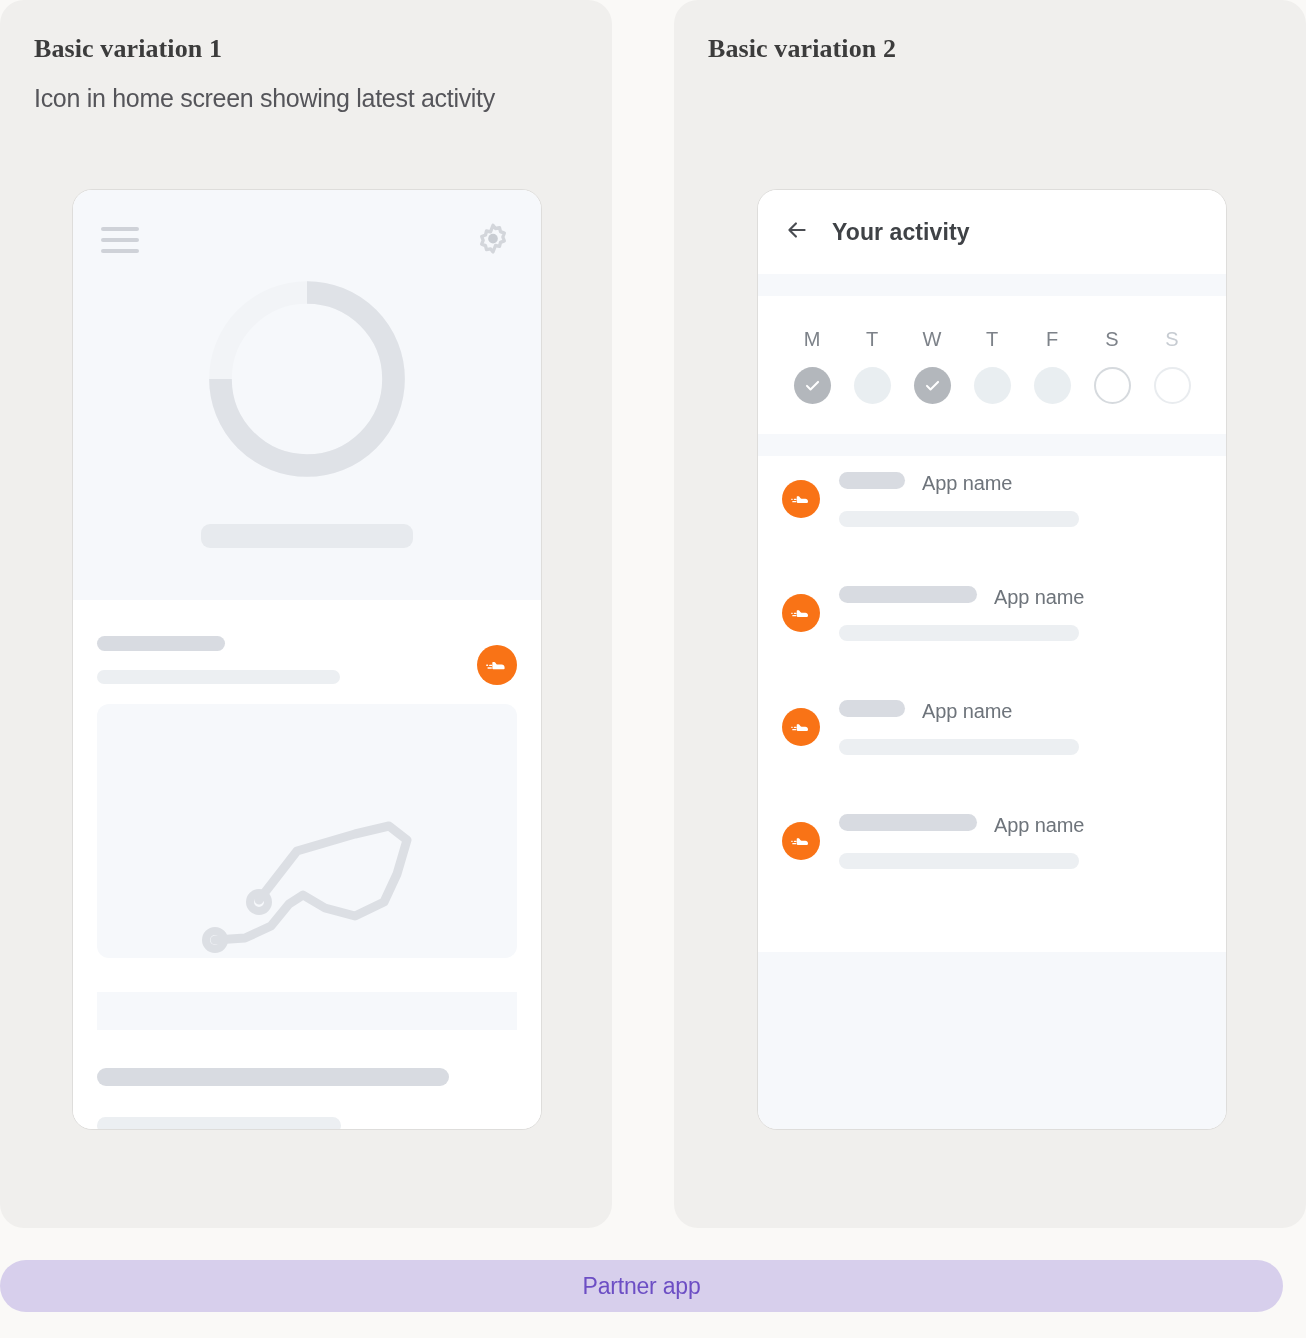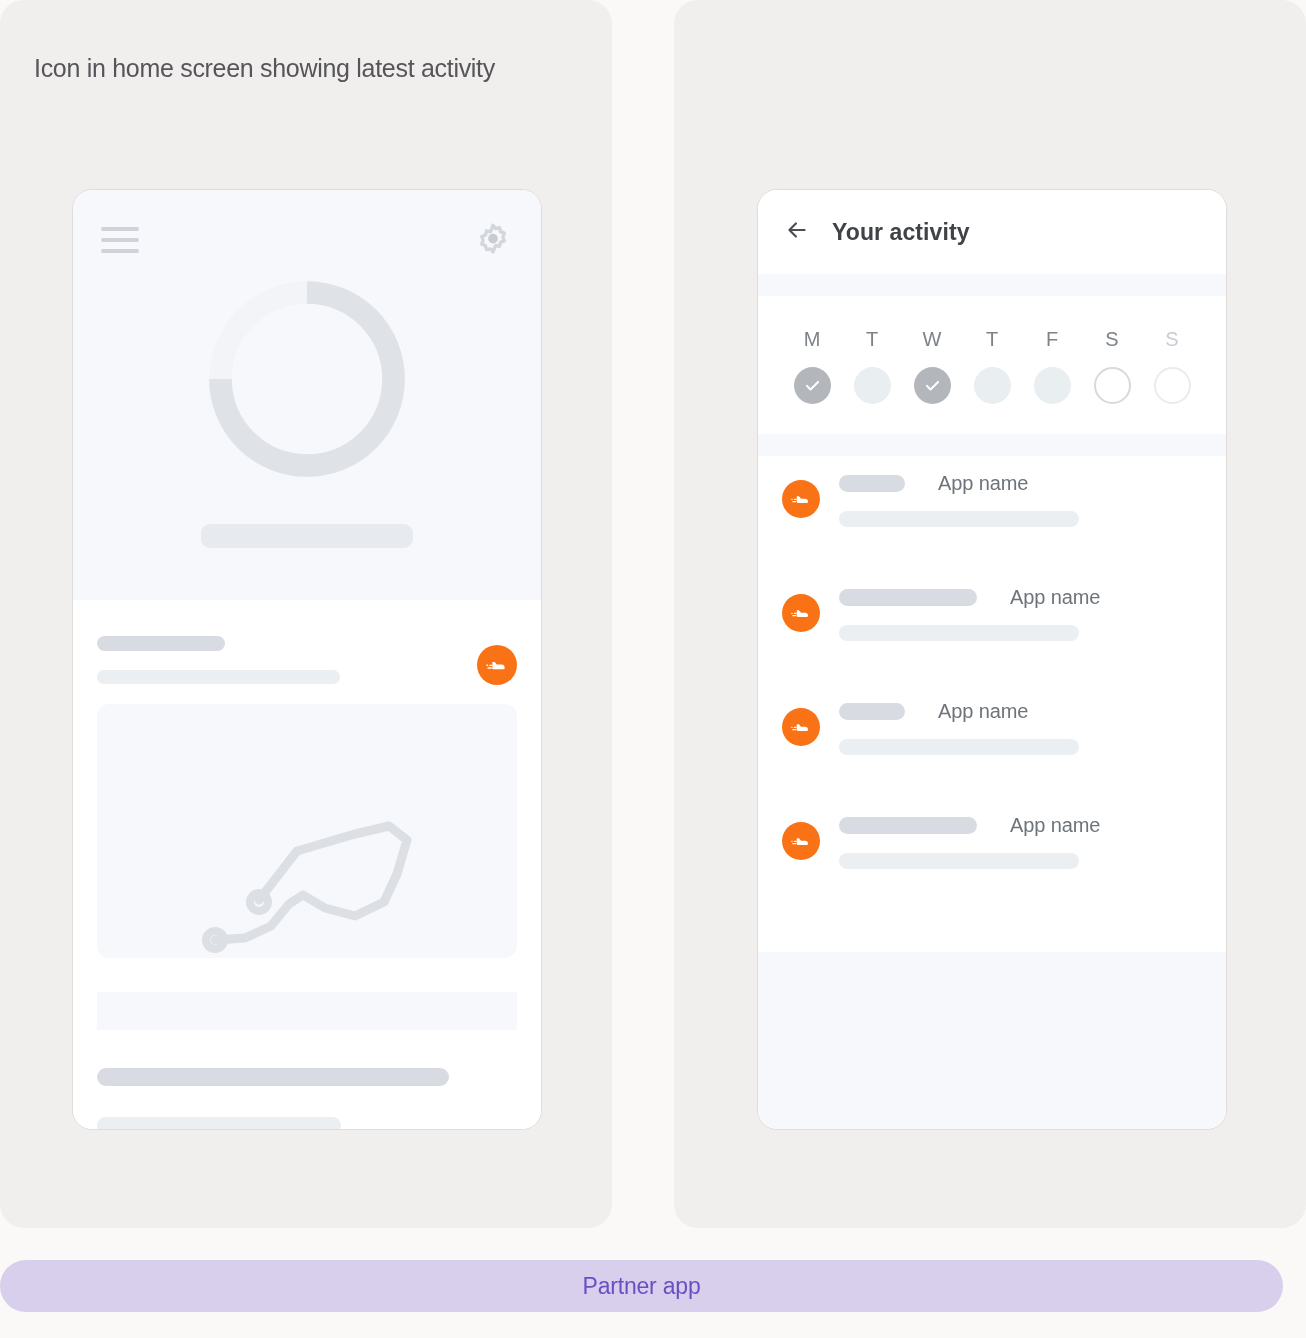--- a/index.html
+++ b/index.html
@@ -166,21 +166,21 @@
 
   .list { background: #FFFFFF; padding: 10px 24px 30px 24px; }
   .log-row {
     display: flex;
     align-items: flex-start;
     gap: 19px;
     height: 114px;
   }
   .badge-sm { width: 38px; height: 38px; margin-top: 14px; }
   .log-body { flex: 1; padding-top: 6px; }
-  .log-line1 { display: flex; align-items: center; gap: 33px; }
+  .log-line1 { display: flex; align-items: flex-start; gap: 17px; }
   .pill { height: 17px; border-radius: 9px; background: #D8DBE1; }
   .pill-short { width: 66px; }
   .pill-long { width: 138px; }
   .app-name {
     font-size: 20px;
     color: #6E747B;
     letter-spacing: -0.1px;
   }
   .log-line2 {
     margin-top: 16px;
@@ -209,20 +209,21 @@
     letter-spacing: -0.2px;
   }
 </style>
 </head>
 <body>
 
 <div class="panels">
 
   <div class="panel panel-1">
     <div class="panel-head">
+      <div class="panel-title">Basic variation 1</div>
       <div class="panel-sub">Icon in home screen showing latest activity</div>
     </div>
 
     <div class="phone phone-1">
 
       <div class="hero">
         <div class="hero-top">
           <div class="hamburger">
             <span></span>
               <span></span>
@@ -275,20 +276,21 @@
       <div class="footer-bars">
         <div class="fb1 bar bar-dark"></div>
         <div class="fb2 bar bar-light"></div>
       </div>
 
     </div>
   </div>
 
   <div class="panel panel-2">
     <div class="panel-head">
+      <div class="panel-title">Basic variation 2</div>
     </div>
 
     <div class="phone phone-2">
       <div class="phone-2-inner">
 
         <div class="app-bar">
           <div>
             <svg viewBox="0 0 24 24" width="26" height="26">
               <path fill="none" stroke="#4A4D52" stroke-width="2" stroke-linecap="round" stroke-linejoin="round" d="M19 12H5M11 6l-6 6 6 6"></path>
             </svg>

